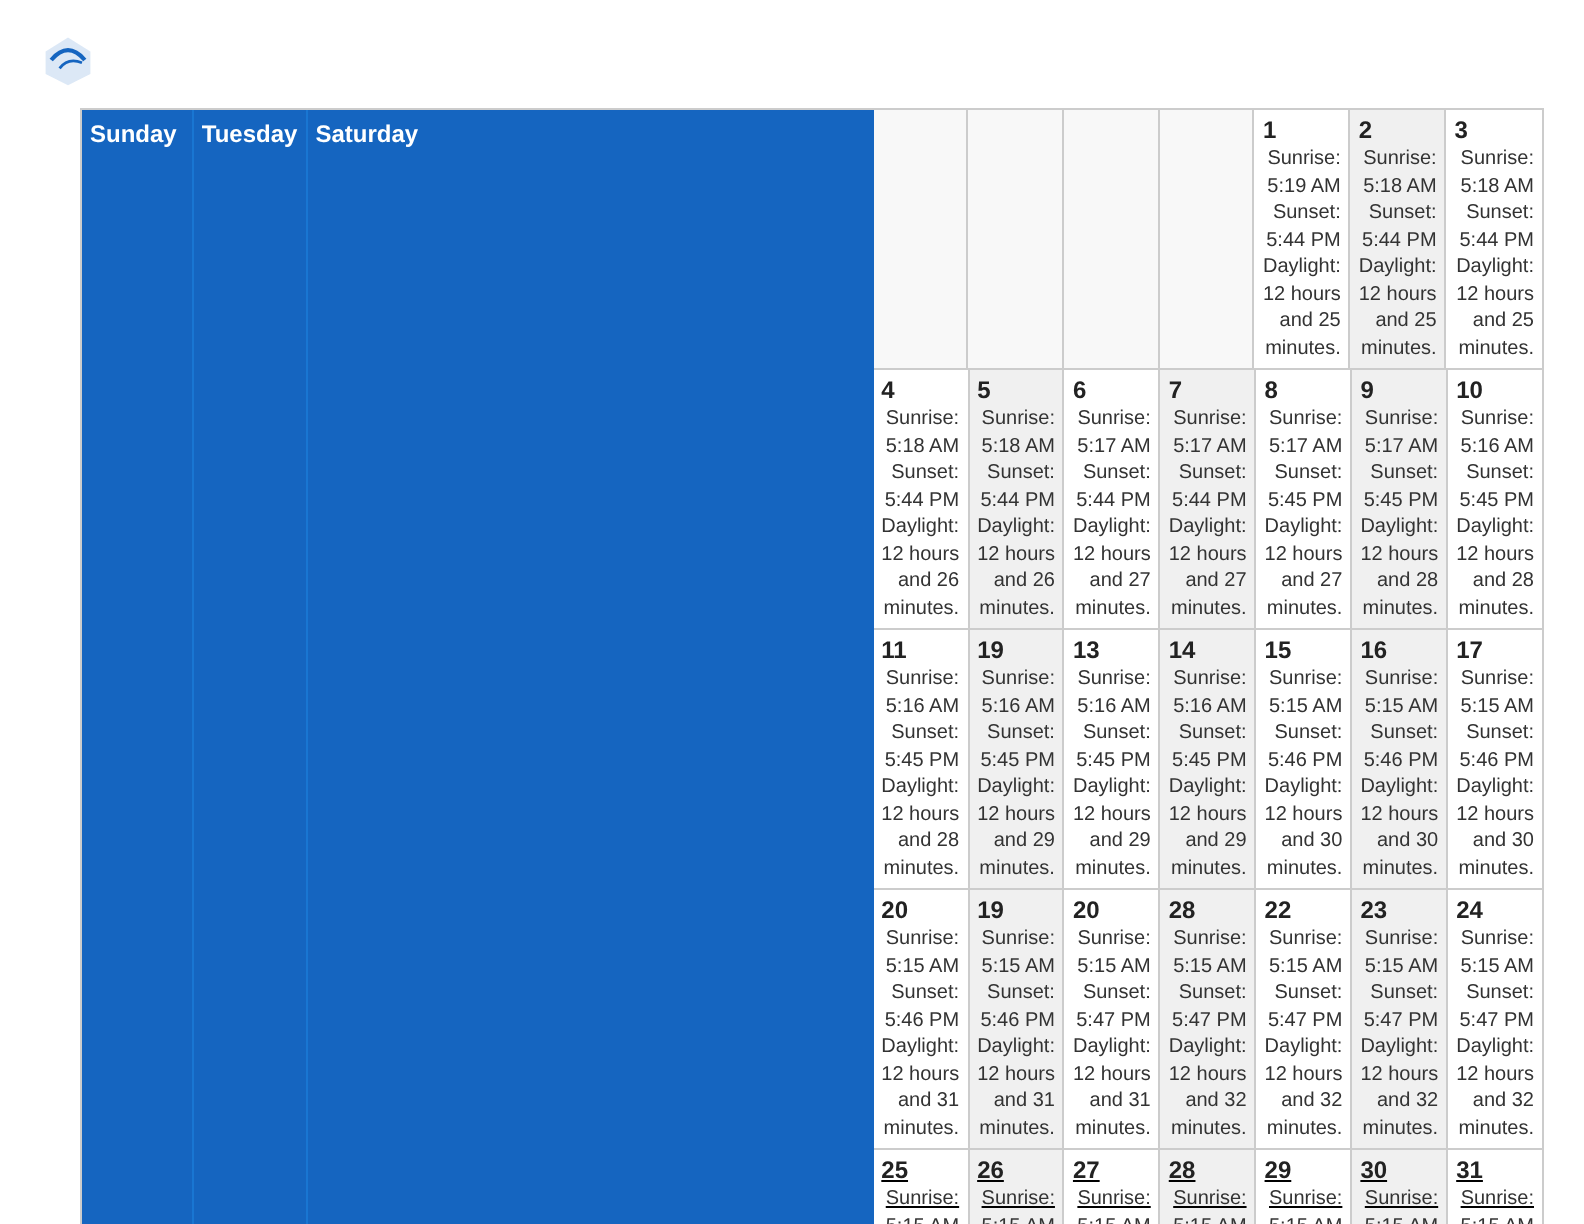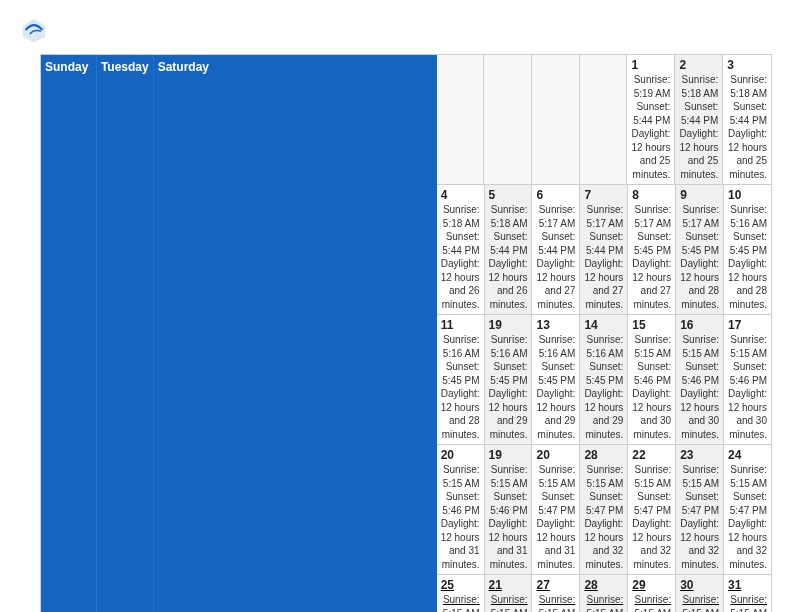--- a/index.html
+++ b/index.html
@@ -325,21 +325,21 @@
         </div>
         <div class="cal-row">
           <div class="cal-cell">
             <span class="day-num">25</span>
             <div class="cell-text" style="white-space: pre-line;">Sunrise: 5:15 AM
 Sunset: 5:48 PM
 Daylight: 12 hours
 and 33 minutes.</div>
           </div>
           <div class="cal-cell shaded">
-            <span class="day-num">21</span>
+            <span class="day-num">26</span>
             <div class="cell-text" style="white-space: pre-line;">Sunrise: 5:15 AM
 Sunset: 5:48 PM
 Daylight: 12 hours
 and 33 minutes.</div>
           </div>
           <div class="cal-cell">
             <span class="day-num">27</span>
             <div class="cell-text" style="white-space: pre-line;">Sunrise: 5:15 AM
 Sunset: 5:48 PM
 Daylight: 12 hours

